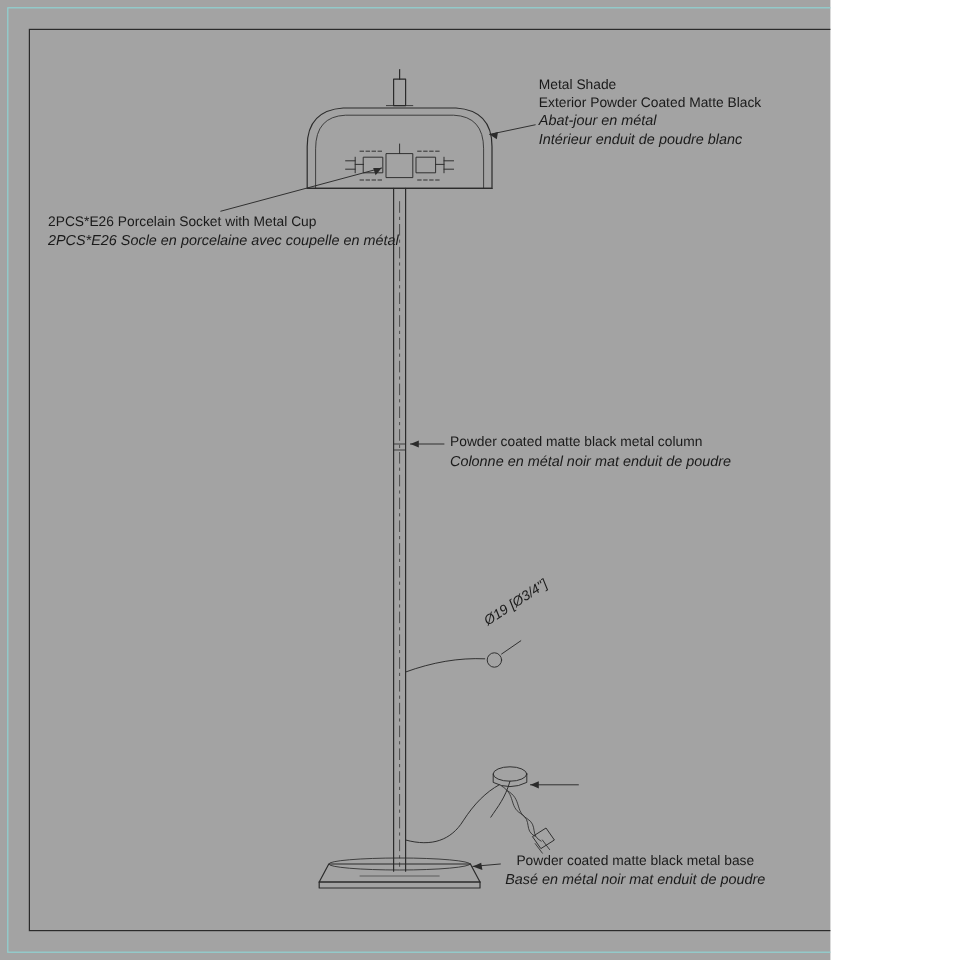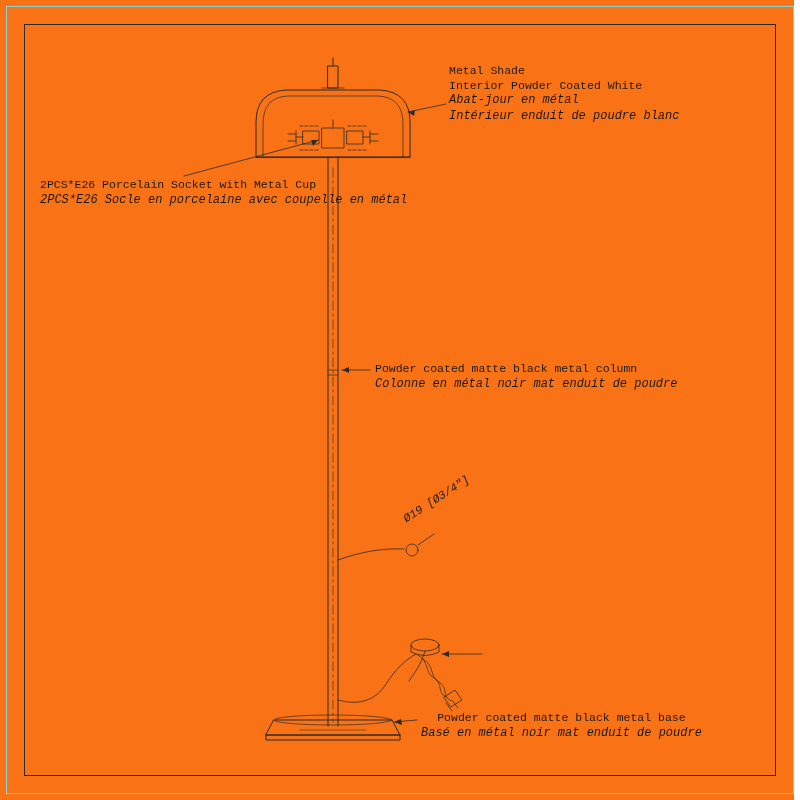--- a/index.html
+++ b/index.html
@@ -2,24 +2,24 @@
 <html><head>
 <meta charset="utf-8">
 <style>
   html, body {
     margin: 0;
     padding: 0;
     background: #ffffff;
   }
   #page {
     position: relative;
-    width: 794px;
+    width: 692px;
     height: 800px;
-    background: #f97316;
-    font-family: Liberation Mono, monospace;
+    background: #a3a3a3;
+    font-family: Liberation Sans, sans-serif;
     overflow: hidden;
   }
   
   .frame-outer {
     position: absolute;
     left: 6px;
     top: 6px;
     width: 788px;
     height: 788px;
     border: 1px solid #8fd3d3;
@@ -176,21 +176,21 @@
         <path d="M 394 722 L 401 719 L 402 725 Z" fill="#2b2b2b" stroke="none"></path>
 
         <line x1="418" y1="545" x2="434" y2="534"></line>
       </g>
 
     </g>
   </svg>
 
   <div class="callout" id="callout-shade">
     <div class="en">Metal Shade</div>
-    <div class="en">Interior Powder Coated White</div>
+    <div class="en">Exterior Powder Coated Matte Black</div>
     <div class="fr">Abat-jour en métal</div>
     <div class="fr">Intérieur enduit de poudre blanc</div>
   </div>
 
   <div class="callout" id="callout-socket">
     <div class="en">2PCS*E26 Porcelain Socket with Metal Cup</div>
     <div class="fr">2PCS*E26 Socle en porcelaine avec coupelle en métal</div>
   </div>
 
   <div class="callout" id="callout-column">

